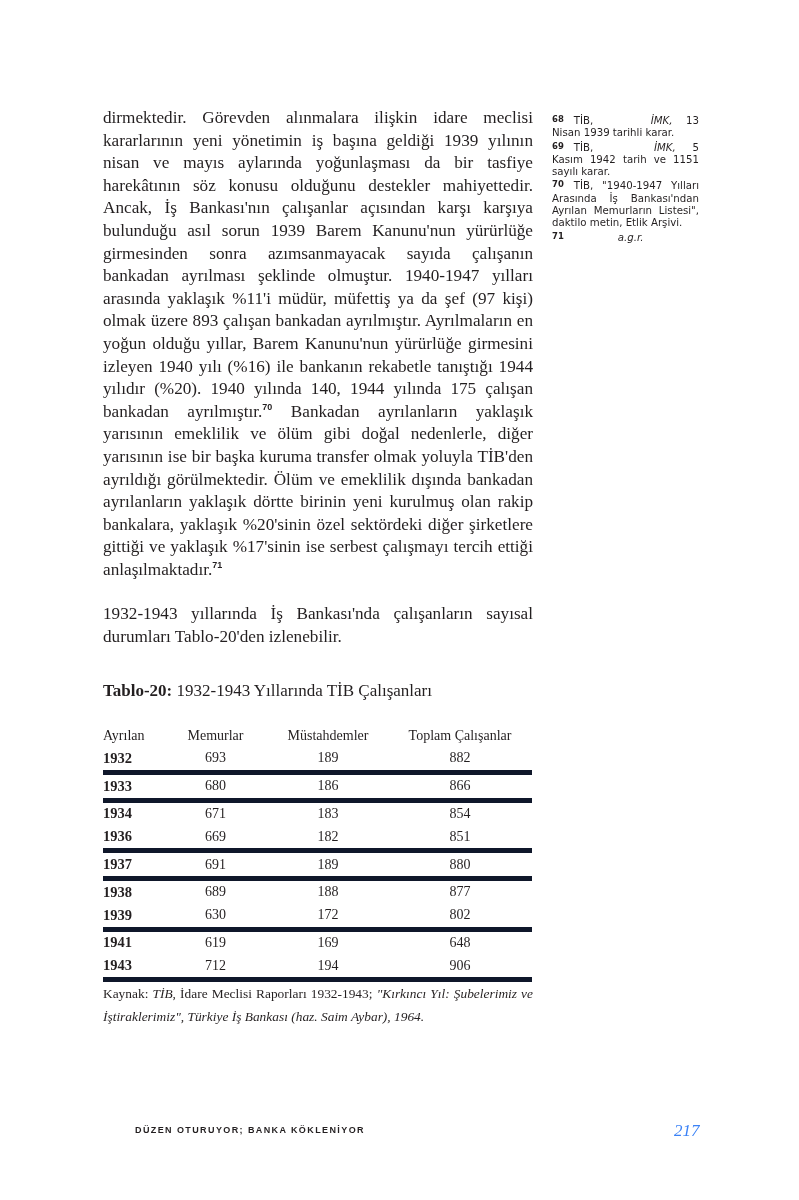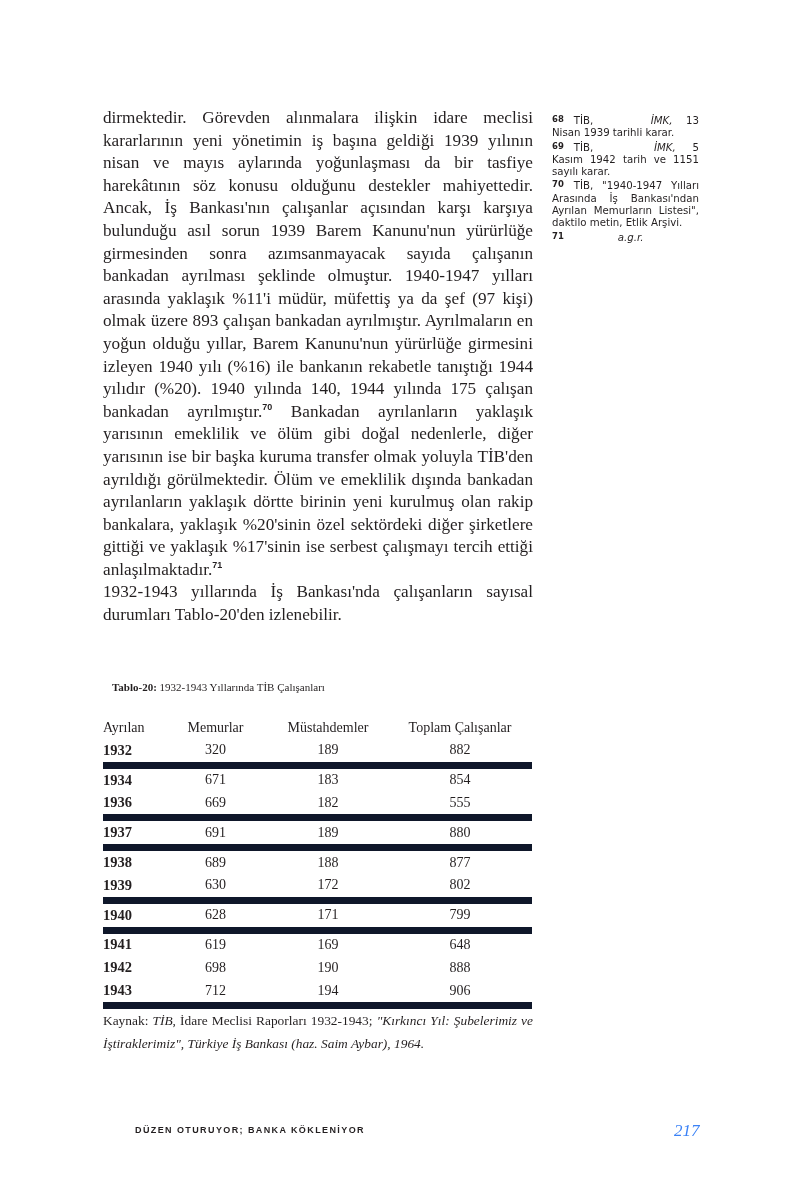--- a/index.html
+++ b/index.html
@@ -6,39 +6,39 @@
   body {
     width: 799px; height: 1200px; background: #ffffff; position: relative;
     color: #231f20; overflow: hidden;
     font-family: "Liberation Serif", "DejaVu Serif", serif;
   }
   .main-text {
     position: absolute; left: 103px; top: 107px; width: 430px;
     font-size: 17.2px; line-height: 22.6px; text-align: justify;
   }
   .main-text p { margin: 0; }
-  .main-text p + p { }
+  .main-text p + p { margin-top: 22px; }
   sup.fn { font-family: "Liberation Sans", "DejaVu Sans", sans-serif; font-weight: bold; font-size: 9px; line-height: 0; vertical-align: 7px; }
   .sidenotes {
     position: absolute; left: 552px; top: 113px; width: 147px;
     font-family: "DejaVu Sans", "Liberation Sans", sans-serif;
     font-size: 10.2px; line-height: 12.3px; color: #231f20; text-align: justify;
   }
   .sidenotes .note { margin: 0; }
   .sidenotes .num { font-weight: bold; font-size: 8.5px; vertical-align: 2px; margin-right: 10px; }
   .sidenotes i { font-style: italic; padding-left: 44px; }
   .table-block { position: absolute; left: 103px; top: 681px; width: 430px; }
-  .table-title { font-size: 11px; margin: 0 0 24px 9px; }
+  .table-title { font-size: 17px; margin: 0 0 24px 0; }
   .table-title b { font-weight: bold; }
   table.data { width: 429px; border-collapse: collapse; font-size: 14px; }
   table.data th { font-weight: normal; text-align: center; padding: 0; height: 22px; }
   table.data th.first { text-align: left; }
   table.data td { text-align: center; padding: 0; height: 22.8px; }
   table.data td.year { text-align: left; font-weight: bold; font-size: 14.5px; }
-  table.data tr.sep td { border-bottom: 7px solid #0f172a; }
+  table.data tr.sep td { border-bottom: 5px solid #0f172a; }
   .col0 { width: 60px; } .col1 { width: 105px; } .col2 { width: 120px; } .col3 { width: 144px; }
   .source { font-size: 13.4px; line-height: 23px; margin-top: 0px; text-align: justify; }
   .source i { font-style: italic; }
   .footer-title {
     position: absolute; left: 103px; top: 1125px;
     font-family: "Liberation Sans", "DejaVu Sans", sans-serif; font-weight: bold;
     font-size: 9px; letter-spacing: 1.4px; color: #231f20; margin-left: 32px;
   }
   .page-number {
     position: absolute; left: 674px; top: 1121px;
@@ -67,71 +67,65 @@
       <tr>
         <th class="first col0">Ayrılan</th>
         <th class="col1">Memurlar</th>
         <th class="col2">Müstahdemler</th>
         <th class="col3">Toplam Çalışanlar</th>
       </tr>
     </thead>
     <tbody>
       <tr class="sep">
           <td class="year">1932</td>
-          <td>320</td>
+          <td>693</td>
           <td>189</td>
           <td>882</td>
+        </tr>
+      <tr class="sep">
+          <td class="year">1933</td>
+          <td>680</td>
+          <td>186</td>
+          <td>866</td>
         </tr>
       <tr>
           <td class="year">1934</td>
           <td>671</td>
           <td>183</td>
           <td>854</td>
         </tr>
       <tr class="sep">
           <td class="year">1936</td>
           <td>669</td>
           <td>182</td>
-          <td>555</td>
+          <td>851</td>
         </tr>
       <tr class="sep">
           <td class="year">1937</td>
           <td>691</td>
           <td>189</td>
           <td>880</td>
         </tr>
       <tr>
           <td class="year">1938</td>
           <td>689</td>
           <td>188</td>
           <td>877</td>
         </tr>
       <tr class="sep">
           <td class="year">1939</td>
           <td>630</td>
           <td>172</td>
           <td>802</td>
         </tr>
-      <tr class="sep">
-          <td class="year">1940</td>
-          <td>628</td>
-          <td>171</td>
-          <td>799</td>
-        </tr>
       <tr>
           <td class="year">1941</td>
           <td>619</td>
           <td>169</td>
           <td>648</td>
-        </tr>
-      <tr>
-          <td class="year">1942</td>
-          <td>698</td>
-          <td>190</td>
-          <td>888</td>
         </tr>
       <tr class="sep">
           <td class="year">1943</td>
           <td>712</td>
           <td>194</td>
           <td>906</td>
         </tr>
     </tbody>
   </table>
   <p class="source" style="margin:0;"><span>Kaynak: </span><i>TİB</i><span>, İdare Meclisi Raporları 1932-1943; </span><i>"Kırkıncı Yıl: Şubelerimiz ve İştiraklerimiz", Türkiye İş Bankası (haz. Saim Aybar), 1964.</i></p>

